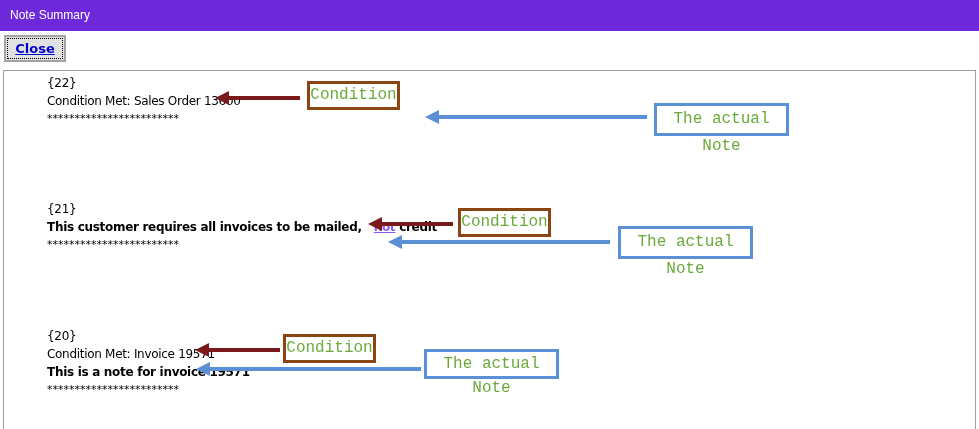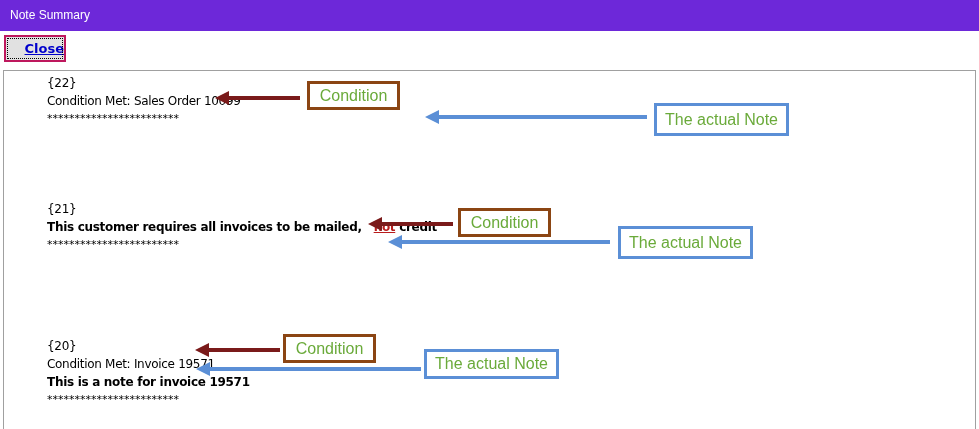--- a/index.html
+++ b/index.html
@@ -7,41 +7,41 @@
     body { font-family: "Liberation Sans", "DejaVu Sans", sans-serif; position: relative; }
 
     .titlebar {
       position: absolute; left: 0; top: 0; width: 979px; height: 31px;
       background: #6d28d9; color: #ffffff;
       font-size: 12px; line-height: 31px; padding-left: 10px;
     }
 
     .close-btn {
       position: absolute; left: 4px; top: 35px; width: 62px; height: 27px;
-      background: #e1e1e1; border: 2px solid #be185d;
+      background: #e1e1e1; border: 2px solid #a3a3a3;
       outline: 1px dotted #000; outline-offset: -4px;
       font-family: "DejaVu Sans", sans-serif; font-size: 13px; font-weight: bold;
-      color: #0000cc; text-decoration: underline; text-align: right; line-height: 23px;
+      color: #0000cc; text-decoration: underline; text-align: center; line-height: 23px;
       cursor: pointer;
     }
 
     .note-box {
       position: absolute; left: 3px; top: 70px; width: 973px; height: 359px;
       border: 1px solid #a0a0a0; border-bottom: none; background: #fff;
       padding: 3px 0 0 2px;
       font-family: "DejaVu Sans", sans-serif; font-size: 12px; color: #000;
     }
     .note { position: absolute; left: 2px; }
     .note .line { height: 18px; line-height: 18px; white-space: pre; letter-spacing: -0.3px; margin-left: 41px; }
     .note .bold { font-weight: bold; }
-    .note .red { color: #b91c1c; text-decoration: underline; padding-left: 8px; }
+    .note .red { color: #8b5cf6; text-decoration: underline; padding-left: 8px; }
     .note .stars { letter-spacing: 0; font-size: 11px; }
 
     .callout {
-      position: absolute; font-family: Liberation Sans, sans-serif; font-size: 16px;
+      position: absolute; font-family: Liberation Mono, monospace; font-size: 16px;
       color: #6aaa3a; background: #fff; text-align: center;
     }
     .callout.cond { border: 3px solid #8b4513; }
     .callout.actual { border: 3px solid #5b8fd6; }
 
     .arrow { position: absolute; height: 4px; }
     .arrow .shaft { position: absolute; left: 10px; right: 0; top: 0; height: 4px; }
     .arrow .head {
       position: absolute; left: 0; top: -5px; width: 0; height: 0;
       border-top: 7px solid transparent; border-bottom: 7px solid transparent;
@@ -57,31 +57,31 @@
 <div class="titlebar">
   <span>Note Summary</span>
 </div>
 
 <div class="close-btn">Close</div>
 
 <div class="note-box">
 
   <div class="note" style="top:3px;">
     <div class="line">{22}</div>
-    <div class="line">Condition Met: Sales Order 10099</div>
+    <div class="line">Condition Met: Sales Order 13600</div>
     <div class="line stars">************************</div>
   </div>
 
   <div class="note" style="top:129px;">
     <div class="line">{21}</div>
     <div class="line bold"><span>This customer requires all invoices to be mailed, </span><span class="red">not</span><span> credit</span></div>
     <div class="line stars">************************</div>
   </div>
 
-  <div class="note" style="top:266px;">
+  <div class="note" style="top:256px;">
     <div class="line">{20}</div>
     <div class="line">Condition Met: Invoice 19571</div>
     <div class="line bold">This is a note for invoice 19571</div>
     <div class="line stars">************************</div>
   </div>
 </div>
 
 <div class="arrow dark" style="left:215px; top:96px; width:85px;">
     <div class="head"></div>
     <div class="shaft"></div>

